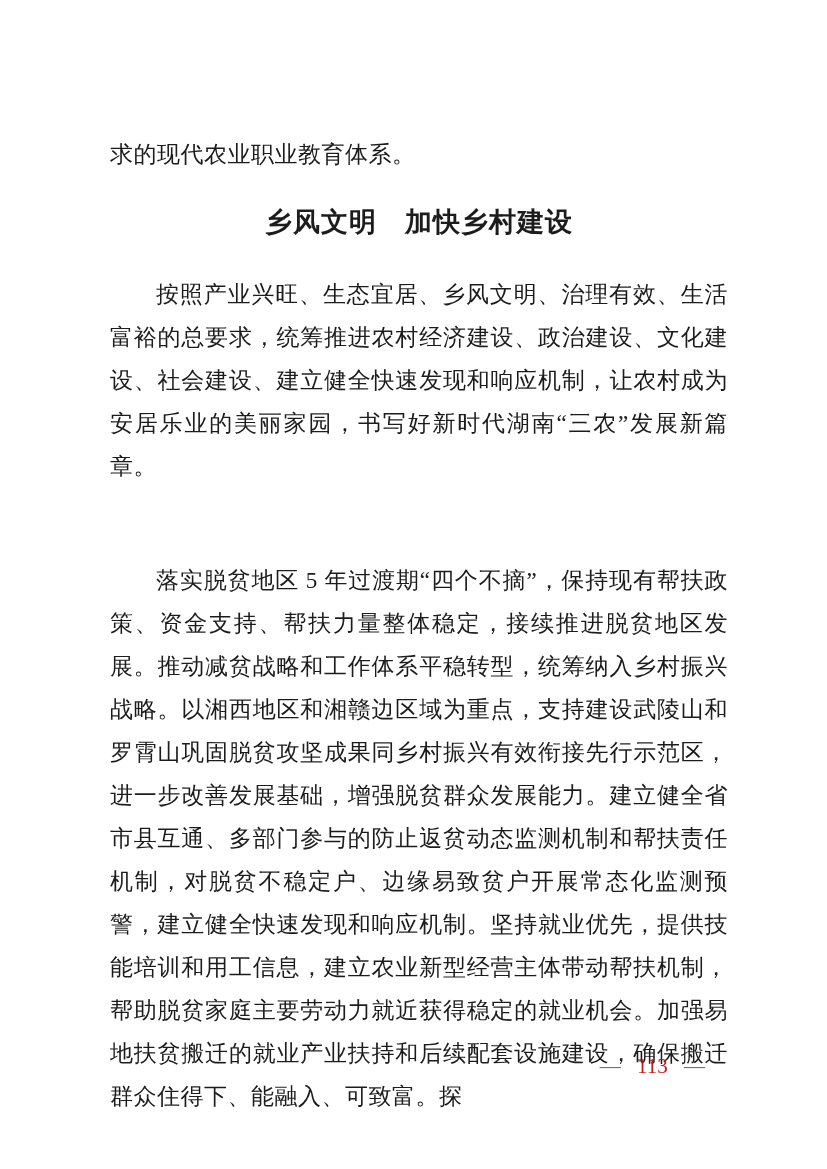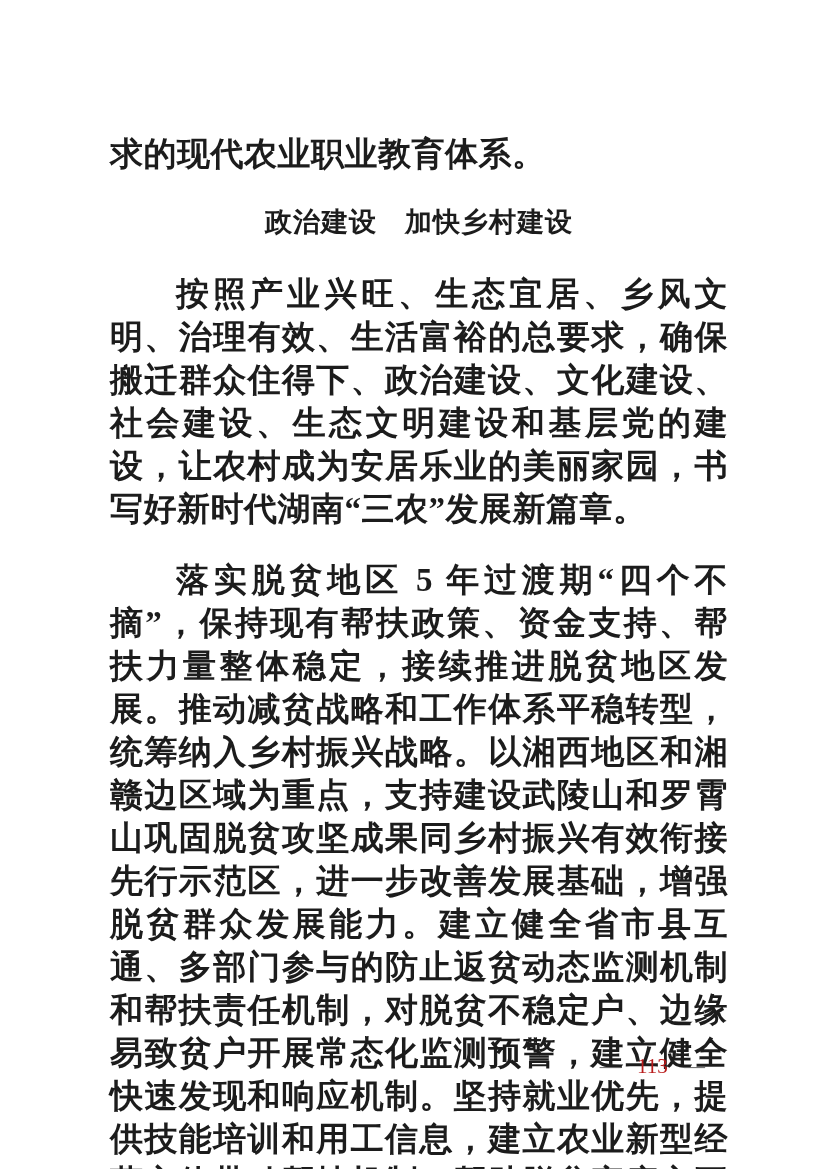--- a/index.html
+++ b/index.html
@@ -13,26 +13,26 @@
     overflow: hidden;
     font-family: "Liberation Serif", "DejaVu Serif", serif;
     color: #1c1c1c;
   }
   .text-col {
     position: absolute;
     left: 110px;
     width: 618px;
   }
   .body-text {
-    font-size: 33px;
+    font-size: 23px;
     line-height: 43px;
     text-align: justify;
     text-justify: inter-ideograph;
     letter-spacing: 0.5px;
-    font-weight: 700;
+    font-weight: 400;
   }
   .continuation {
     top: 133px;
     text-align: left;
   }
   .chapter-title {
     top: 201px;
     text-align: center;
     font-family: "Liberation Sans", "DejaVu Sans", sans-serif;
     font-size: 27px;
@@ -70,23 +70,23 @@
     margin: 0 11px;
   }
 </style>
 </head>
 <body>
 
 <div class="page">
 
   <p class="text-col body-text continuation">求的现代农业职业教育体系。</p>
 
-  <h1 class="text-col chapter-title">政治建设　加快乡村建设</h1>
+  <h1 class="text-col chapter-title">乡风文明　加快乡村建设</h1>
 
-  <p class="text-col body-text para-1 indent">按照产业兴旺、生态宜居、乡风文明、治理有效、生活富裕的总要求，确保搬迁群众住得下、政治建设、文化建设、社会建设、生态文明建设和基层党的建设，让农村成为安居乐业的美丽家园，书写好新时代湖南“三农”发展新篇章。</p>
+  <p class="text-col body-text para-1 indent">按照产业兴旺、生态宜居、乡风文明、治理有效、生活富裕的总要求，统筹推进农村经济建设、政治建设、文化建设、社会建设、建立健全快速发现和响应机制，让农村成为安居乐业的美丽家园，书写好新时代湖南“三农”发展新篇章。</p>
 
 
   <p class="text-col body-text para-2 indent">落实脱贫地区 5 年过渡期“四个不摘”，保持现有帮扶政策、资金支持、帮扶力量整体稳定，接续推进脱贫地区发展。推动减贫战略和工作体系平稳转型，统筹纳入乡村振兴战略。以湘西地区和湘赣边区域为重点，支持建设武陵山和罗霄山巩固脱贫攻坚成果同乡村振兴有效衔接先行示范区，进一步改善发展基础，增强脱贫群众发展能力。建立健全省市县互通、多部门参与的防止返贫动态监测机制和帮扶责任机制，对脱贫不稳定户、边缘易致贫户开展常态化监测预警，建立健全快速发现和响应机制。坚持就业优先，提供技能培训和用工信息，建立农业新型经营主体带动帮扶机制，帮助脱贫家庭主要劳动力就近获得稳定的就业机会。加强易地扶贫搬迁的就业产业扶持和后续配套设施建设，确保搬迁群众住得下、能融入、可致富。探</p>
 
   <div class="page-number">
     <span class="dash">—</span>
     <span class="num">113</span>
     <span class="dash">—</span>
   </div>
 

